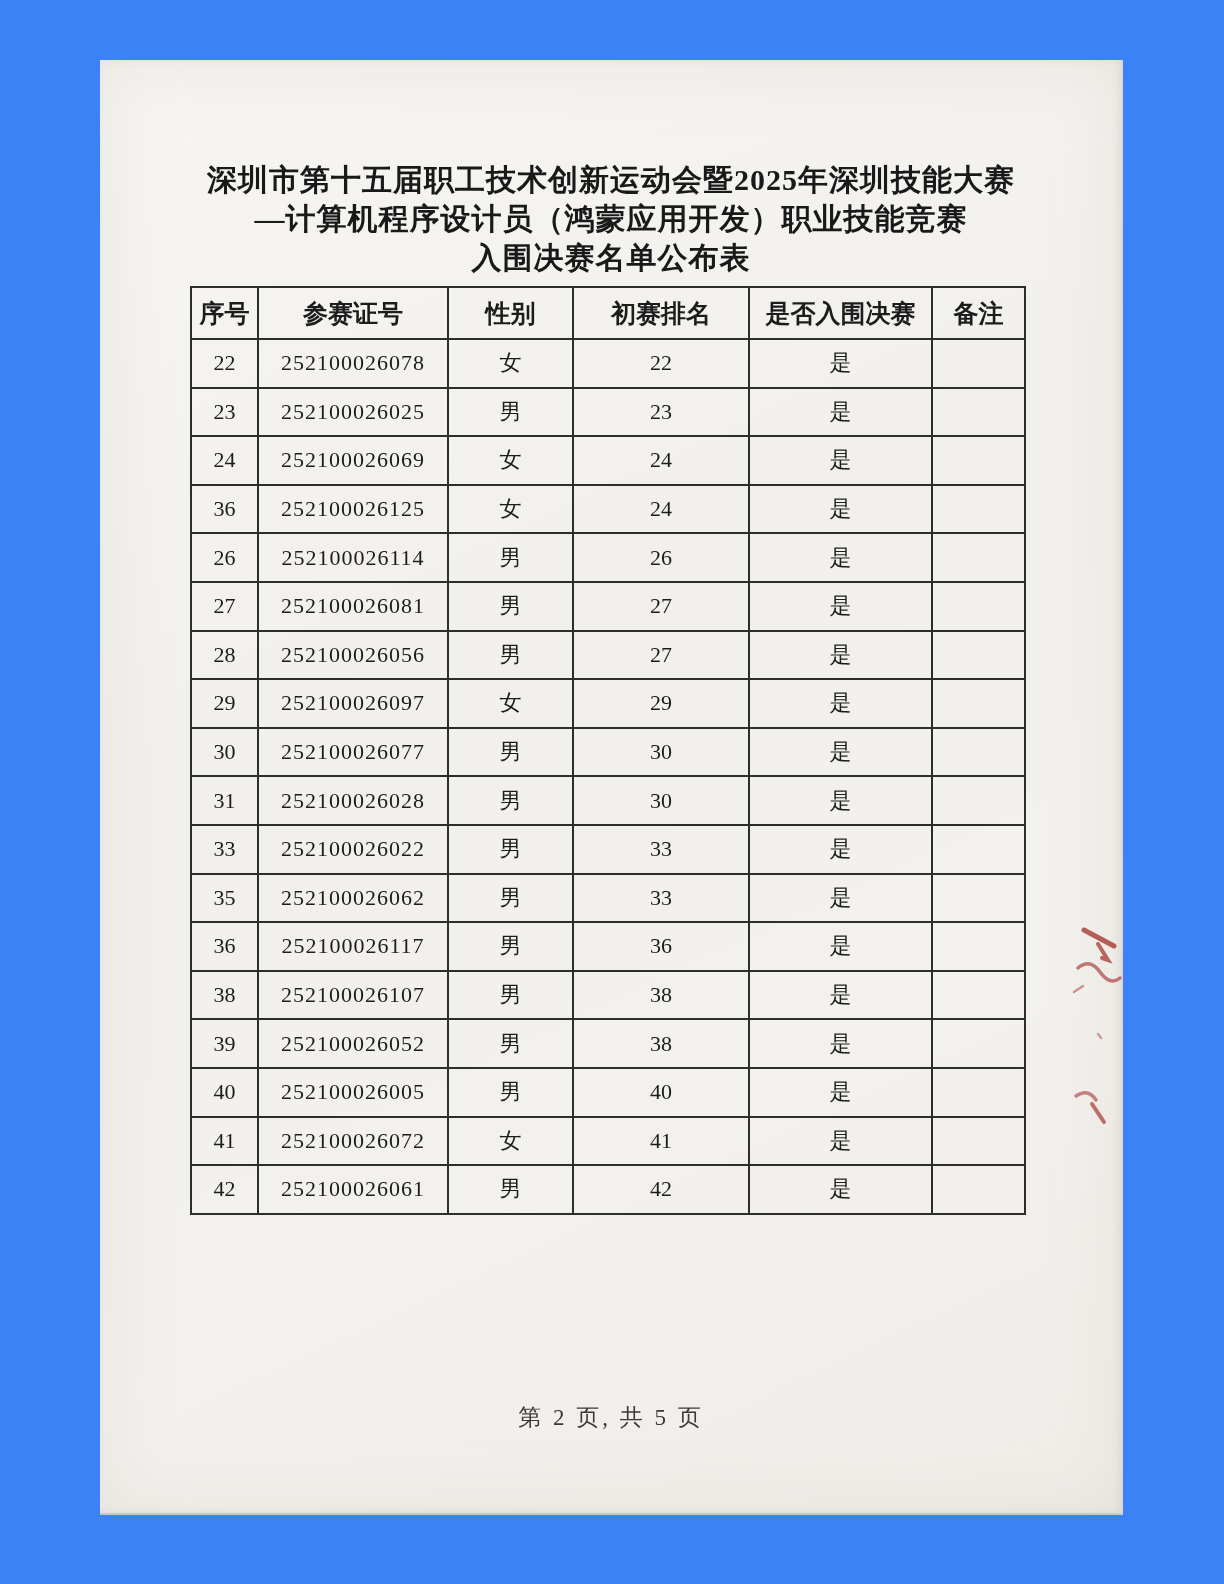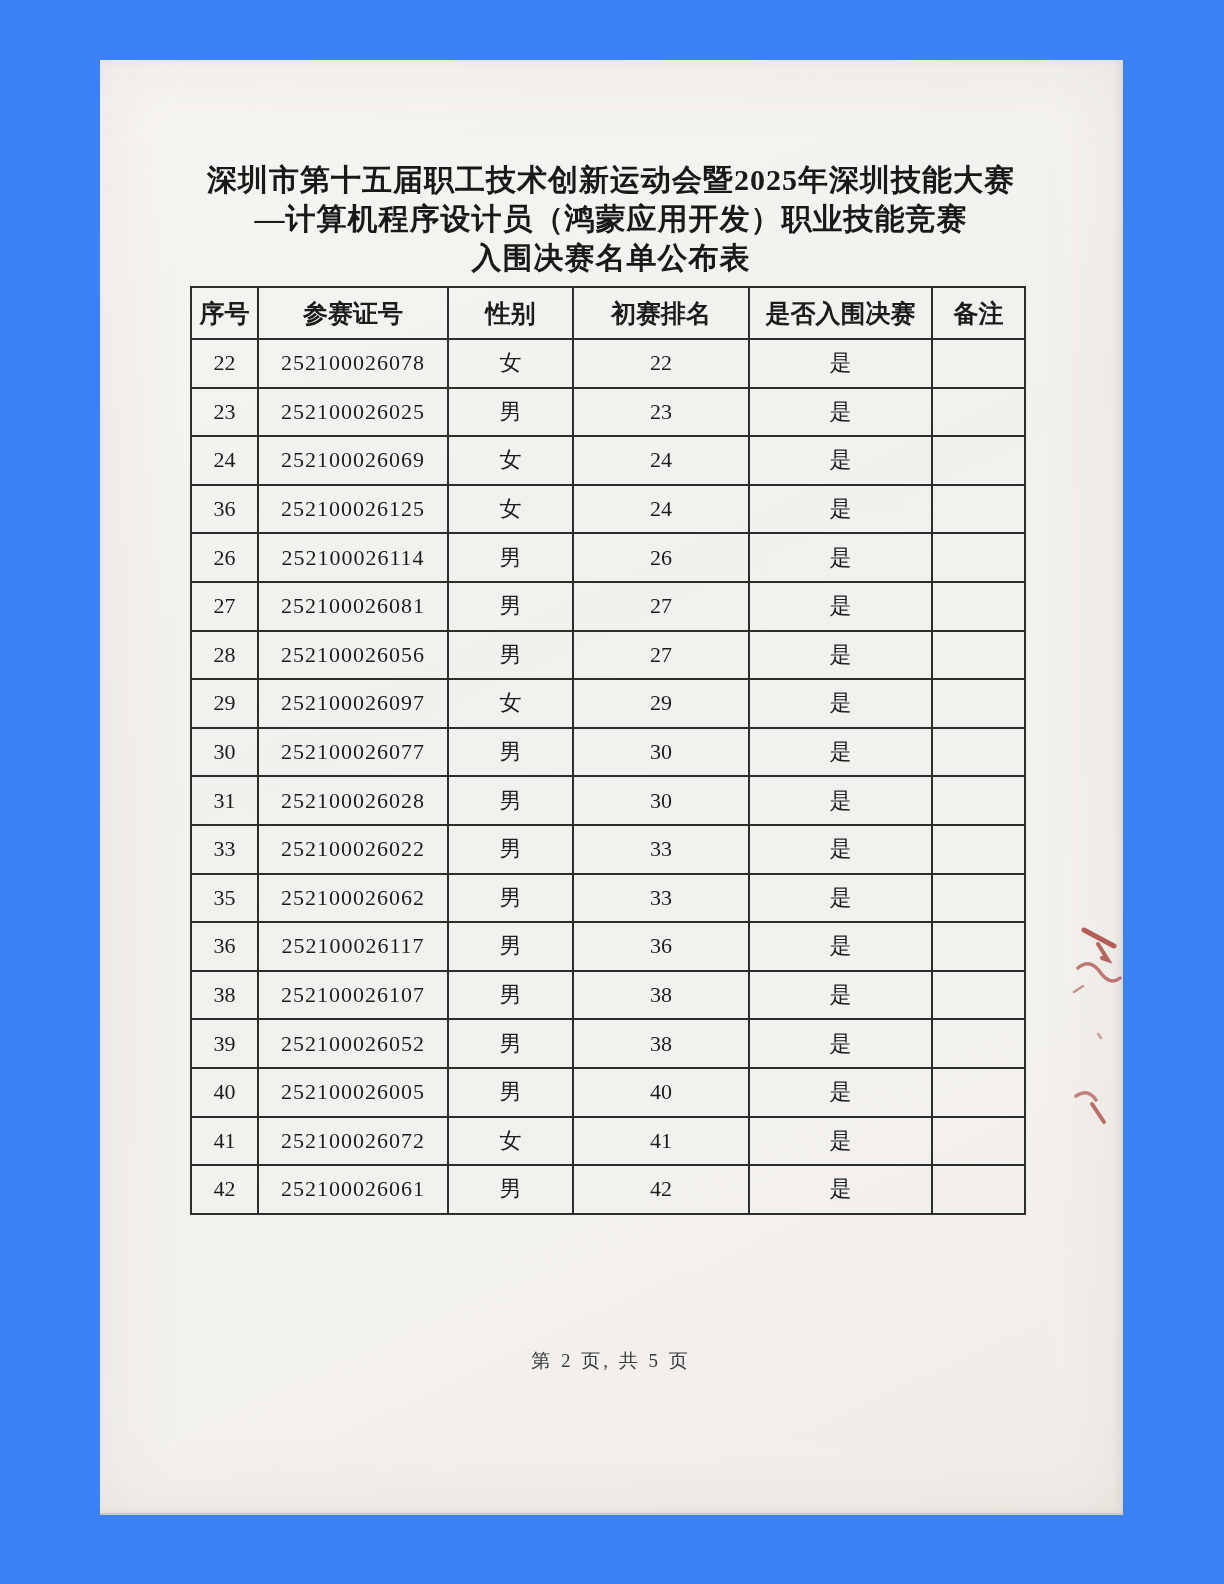--- a/index.html
+++ b/index.html
@@ -57,24 +57,24 @@
     font-size: 25px;
     font-weight: bold;
   }
   table.roster td {
     height: 46.6px;
     font-size: 22px;
   }
   td.c-id { letter-spacing: 1px; }
   .footer {
     position: absolute;
-    left: 0; top: 1288px;
+    left: 0; top: 1342px;
     width: 100%;
     text-align: center;
-    font-size: 19px;
+    font-size: 23px;
     letter-spacing: 3px;
     color: #3a3a3a;
   }
   .stamp {
     position: absolute;
     left: 968px; top: 856px;
     width: 58px; height: 214px;
   }
 </style>
 </head>

